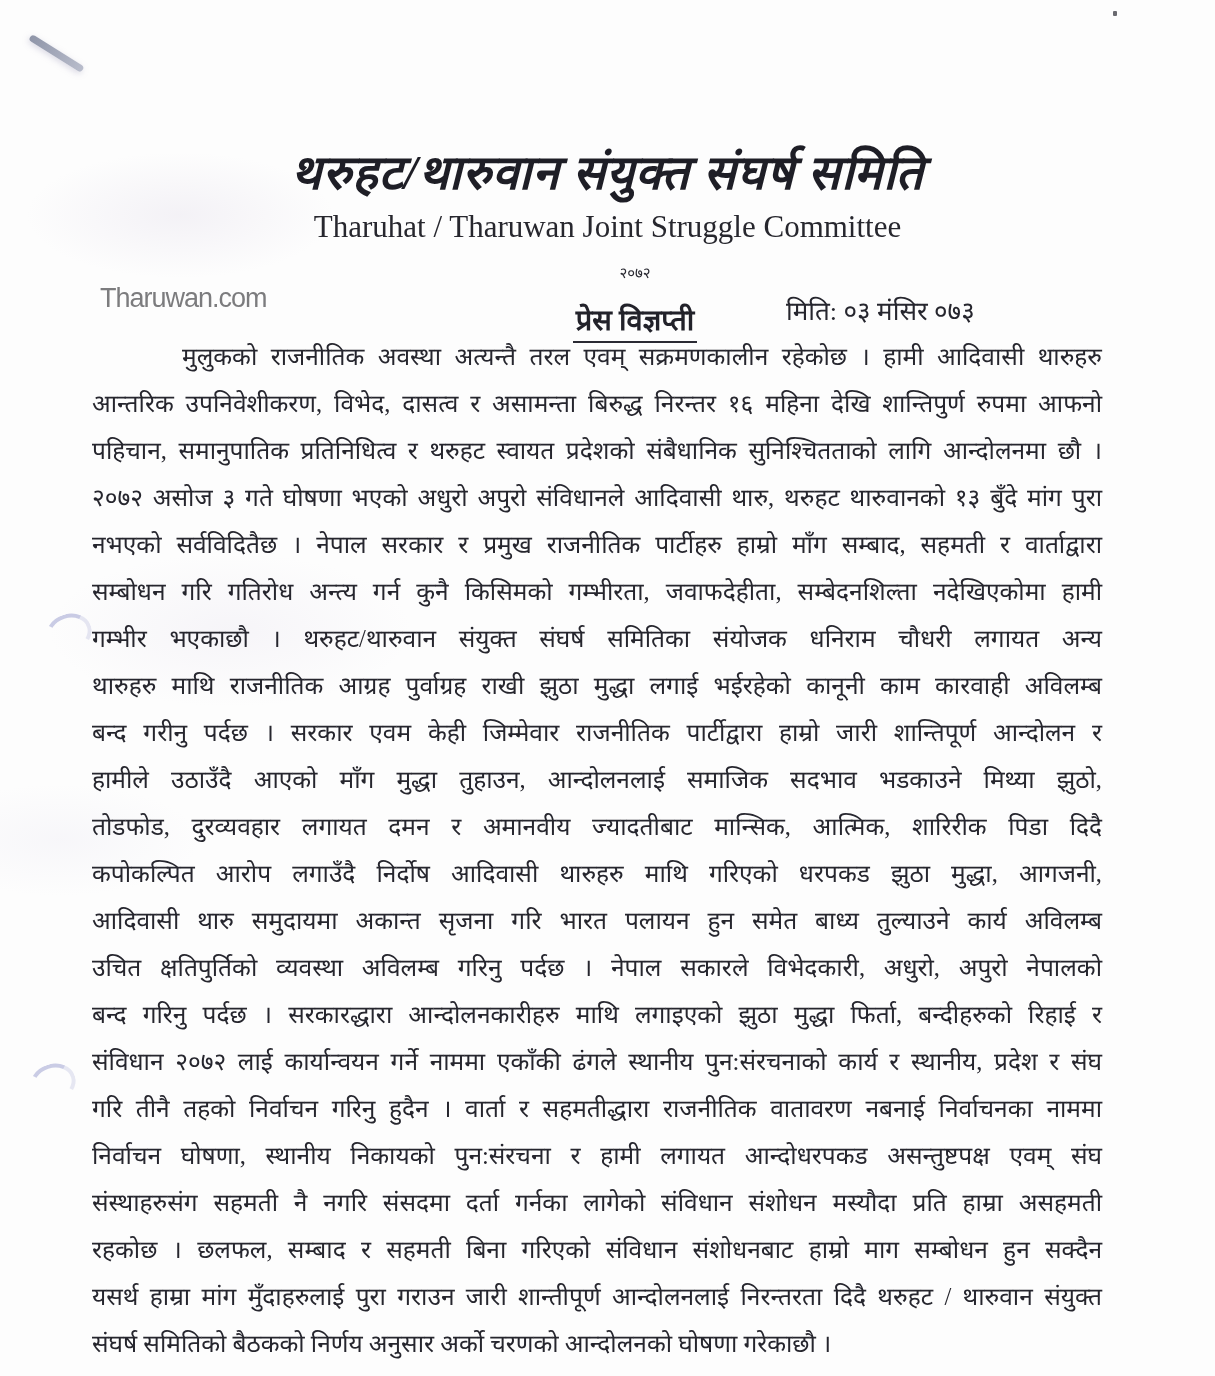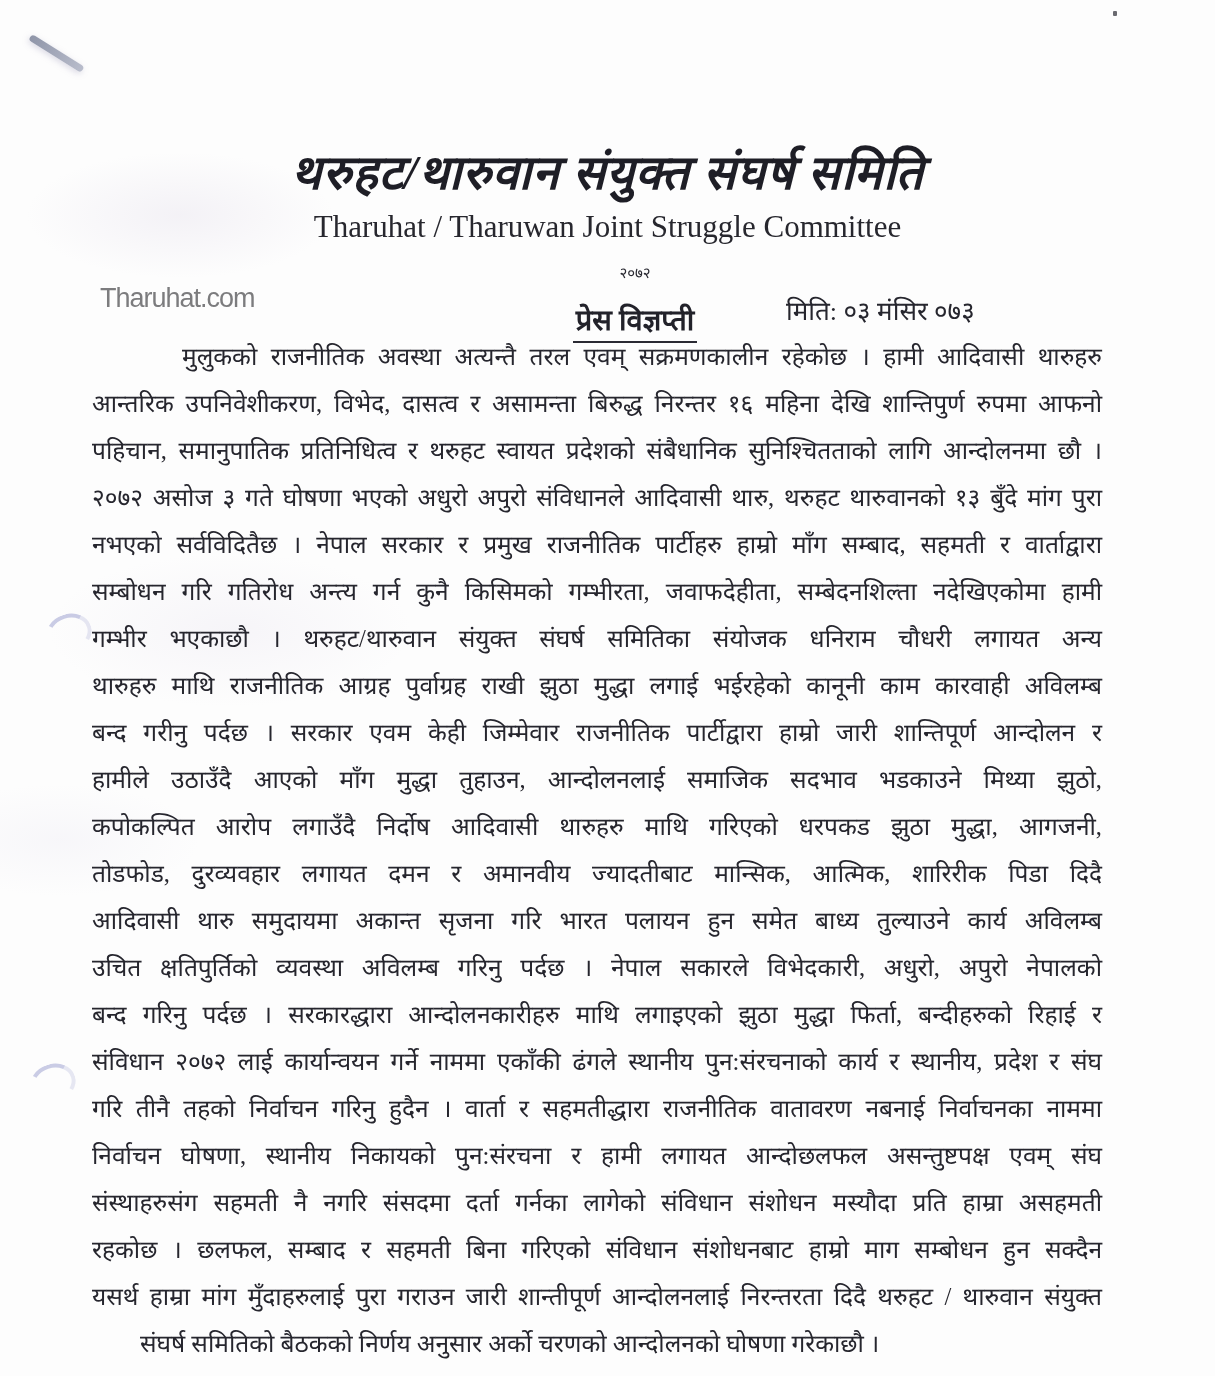--- a/index.html
+++ b/index.html
@@ -90,64 +90,64 @@
   .line {
     height: 47px;
     line-height: 47px;
     font-size: 24.5px;
     color: #26262e;
     text-align: justify;
     text-align-last: justify;
     white-space: nowrap;
   }
   .line.indent { text-indent: 90px; }
-  .line.last { text-align: right; text-align-last: left; margin-left: 48px; }
+  .line.last { text-align: right; text-align-last: left; }
 </style>
 </head>
 <body>
 
 <div class="page">
 
   <span class="pen-mark"></span>
   <span class="punch-arc a1"></span>
   <span class="punch-arc a2"></span>
   <span class="speck"></span>
 
   <div class="header">
     <h1 class="title-dev">थरुहट/थारुवान संयुक्त संघर्ष समिति</h1>
     <div class="title-en">Tharuhat / Tharuwan Joint Struggle Committee</div>
   </div>
 
   <div class="subheader">
-    <div class="watermark">Tharuhat.com</div>
+    <div class="watermark">Tharuwan.com</div>
     <div class="press-block">
       <div class="year">२०७२</div>
       <div><span class="press-heading">प्रेस विज्ञप्ती</span></div>
     </div>
     <div class="date">मिति: ०३ मंसिर ०७३</div>
   </div>
 
   <div class="body-text">
       <div class="line indent">मुलुकको राजनीतिक अवस्था अत्यन्तै तरल एवम् सक्रमणकालीन रहेकोछ । हामी आदिवासी थारुहरु</div>
       <div class="line">आन्तरिक उपनिवेशीकरण, विभेद, दासत्व र असामन्ता बिरुद्ध निरन्तर १६ महिना देखि शान्तिपुर्ण रुपमा आफनो</div>
       <div class="line">पहिचान, समानुपातिक प्रतिनिधित्व र थरुहट स्वायत प्रदेशको संबैधानिक सुनिश्चितताको लागि आन्दोलनमा छौ ।</div>
       <div class="line">२०७२ असोज ३ गते घोषणा भएको अधुरो अपुरो संविधानले आदिवासी थारु, थरुहट थारुवानको १३ बुँदे मांग पुरा</div>
       <div class="line">नभएको सर्वविदितैछ । नेपाल सरकार र प्रमुख राजनीतिक पार्टीहरु हाम्रो माँग सम्बाद, सहमती र वार्ताद्वारा</div>
       <div class="line">सम्बोधन गरि गतिरोध अन्त्य गर्न कुनै किसिमको गम्भीरता, जवाफदेहीता, सम्बेदनशिल्ता नदेखिएकोमा हामी</div>
       <div class="line">गम्भीर भएकाछौ । थरुहट/थारुवान संयुक्त संघर्ष समितिका संयोजक धनिराम चौधरी लगायत अन्य</div>
       <div class="line">थारुहरु माथि राजनीतिक आग्रह पुर्वाग्रह राखी झुठा मुद्धा लगाई भईरहेको कानूनी काम कारवाही अविलम्ब</div>
       <div class="line">बन्द गरीनु पर्दछ । सरकार एवम केही जिम्मेवार राजनीतिक पार्टीद्वारा हाम्रो जारी शान्तिपूर्ण आन्दोलन र</div>
       <div class="line">हामीले उठाउँदै आएको माँग मुद्धा तुहाउन, आन्दोलनलाई समाजिक सदभाव भडकाउने मिथ्या झुठो,</div>
+      <div class="line">तोडफोड, दुरव्यवहार लगायत दमन र अमानवीय ज्यादतीबाट मान्सिक, आत्मिक, शारिरीक पिडा दिदै</div>
       <div class="line">कपोकल्पित आरोप लगाउँदै निर्दोष आदिवासी थारुहरु माथि गरिएको धरपकड झुठा मुद्धा, आगजनी,</div>
-      <div class="line">तोडफोड, दुरव्यवहार लगायत दमन र अमानवीय ज्यादतीबाट मान्सिक, आत्मिक, शारिरीक पिडा दिदै</div>
       <div class="line">आदिवासी थारु समुदायमा अकान्त सृजना गरि भारत पलायन हुन समेत बाध्य तुल्याउने कार्य अविलम्ब</div>
       <div class="line">उचित क्षतिपुर्तिको व्यवस्था अविलम्ब गरिनु पर्दछ । नेपाल सकारले विभेदकारी, अधुरो, अपुरो नेपालको</div>
       <div class="line">बन्द गरिनु पर्दछ । सरकारद्धारा आन्दोलनकारीहरु माथि लगाइएको झुठा मुद्धा फिर्ता, बन्दीहरुको रिहाई र</div>
       <div class="line">संविधान २०७२ लाई कार्यान्वयन गर्ने नाममा एकाँकी ढंगले स्थानीय पुन:संरचनाको कार्य र स्थानीय, प्रदेश र संघ</div>
       <div class="line">गरि तीनै तहको निर्वाचन गरिनु हुदैन । वार्ता र सहमतीद्धारा राजनीतिक वातावरण नबनाई निर्वाचनका नाममा</div>
-      <div class="line">निर्वाचन घोषणा, स्थानीय निकायको पुन:संरचना र हामी लगायत आन्दोछलफल असन्तुष्टपक्ष एवम् संघ</div>
+      <div class="line">निर्वाचन घोषणा, स्थानीय निकायको पुन:संरचना र हामी लगायत आन्दोधरपकड असन्तुष्टपक्ष एवम् संघ</div>
       <div class="line">संस्थाहरुसंग सहमती नै नगरि संसदमा दर्ता गर्नका लागेको संविधान संशोधन मस्यौदा प्रति हाम्रा असहमती</div>
       <div class="line">रहकोछ । छलफल, सम्बाद र सहमती बिना गरिएको संविधान संशोधनबाट हाम्रो माग सम्बोधन हुन सक्दैन</div>
       <div class="line">यसर्थ हाम्रा मांग मुँदाहरुलाई पुरा गराउन जारी शान्तीपूर्ण आन्दोलनलाई निरन्तरता दिदै थरुहट / थारुवान संयुक्त</div>
       <div class="line last">संघर्ष समितिको बैठकको निर्णय अनुसार अर्को चरणको आन्दोलनको घोषणा गरेकाछौ ।</div>
     </div>
 
 </div>
 
 </body></html>

